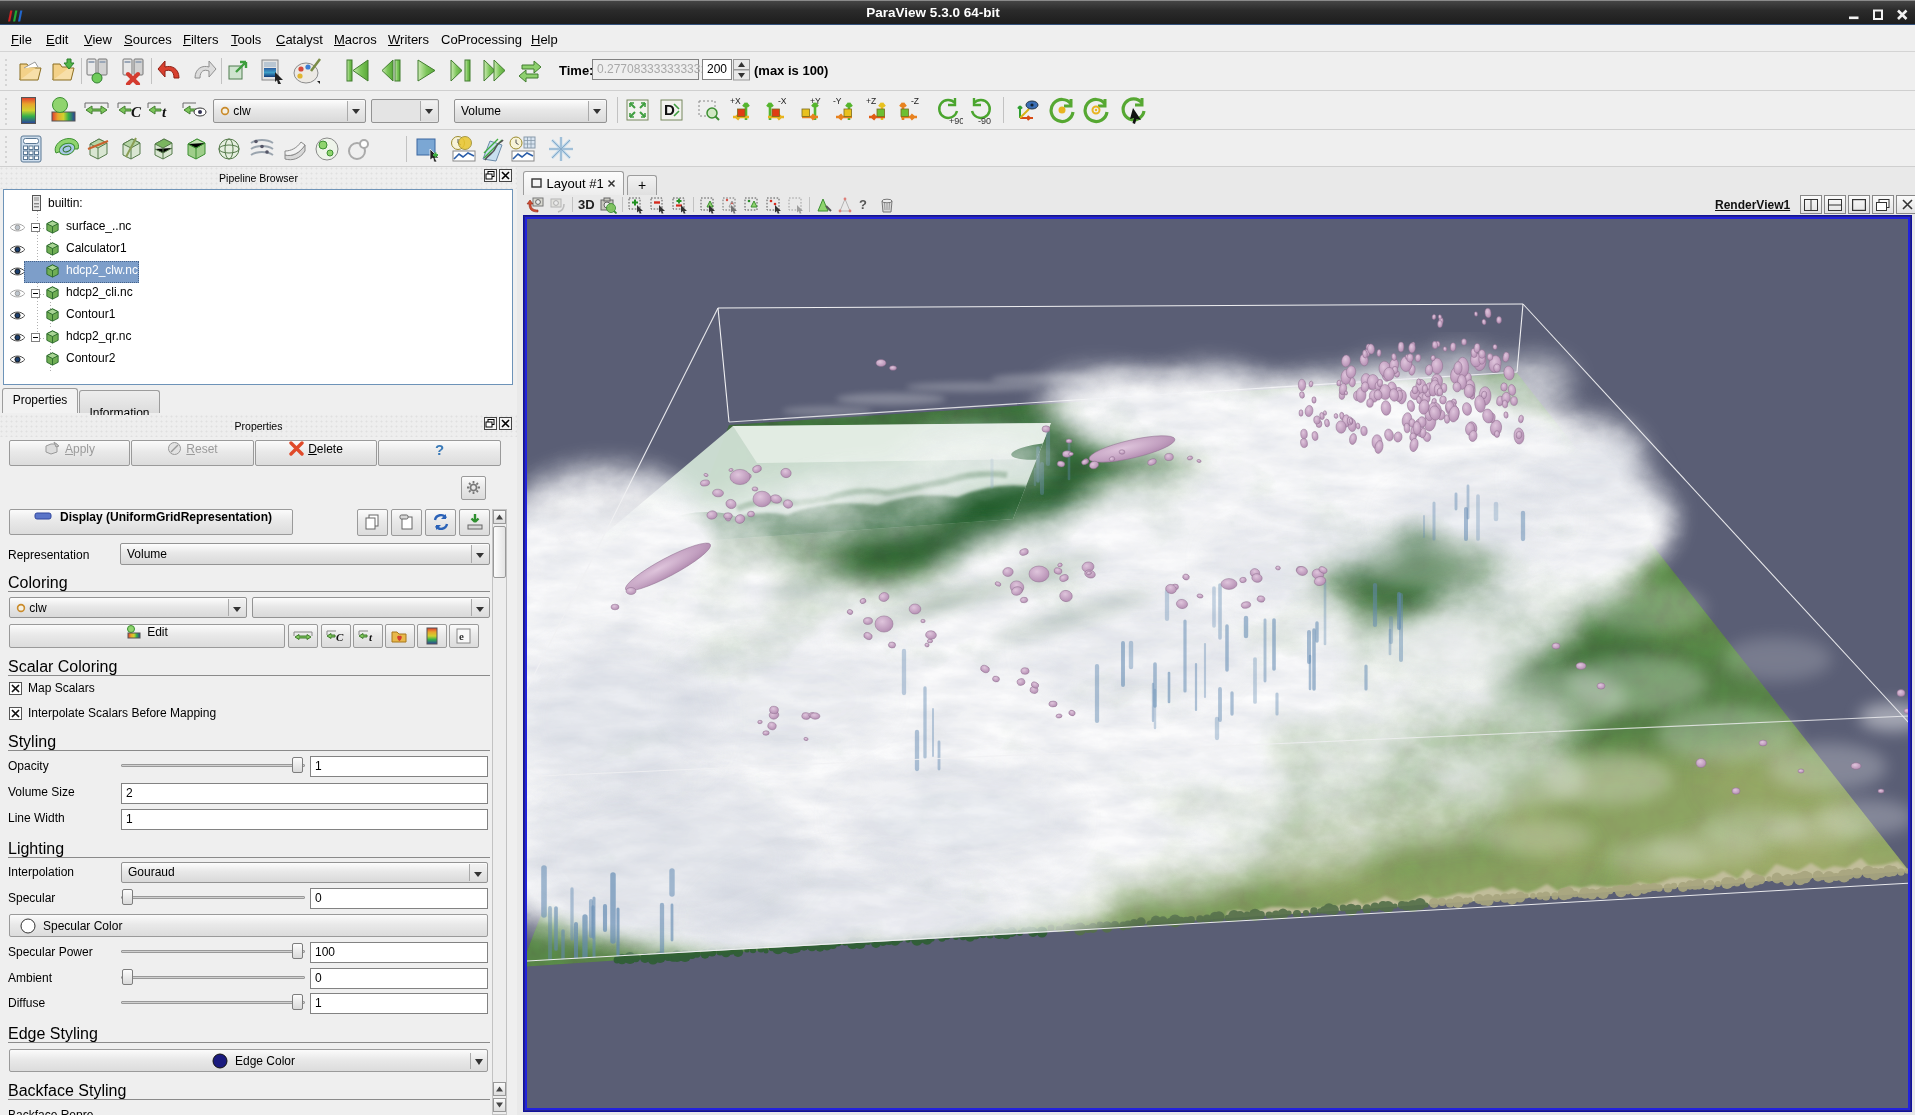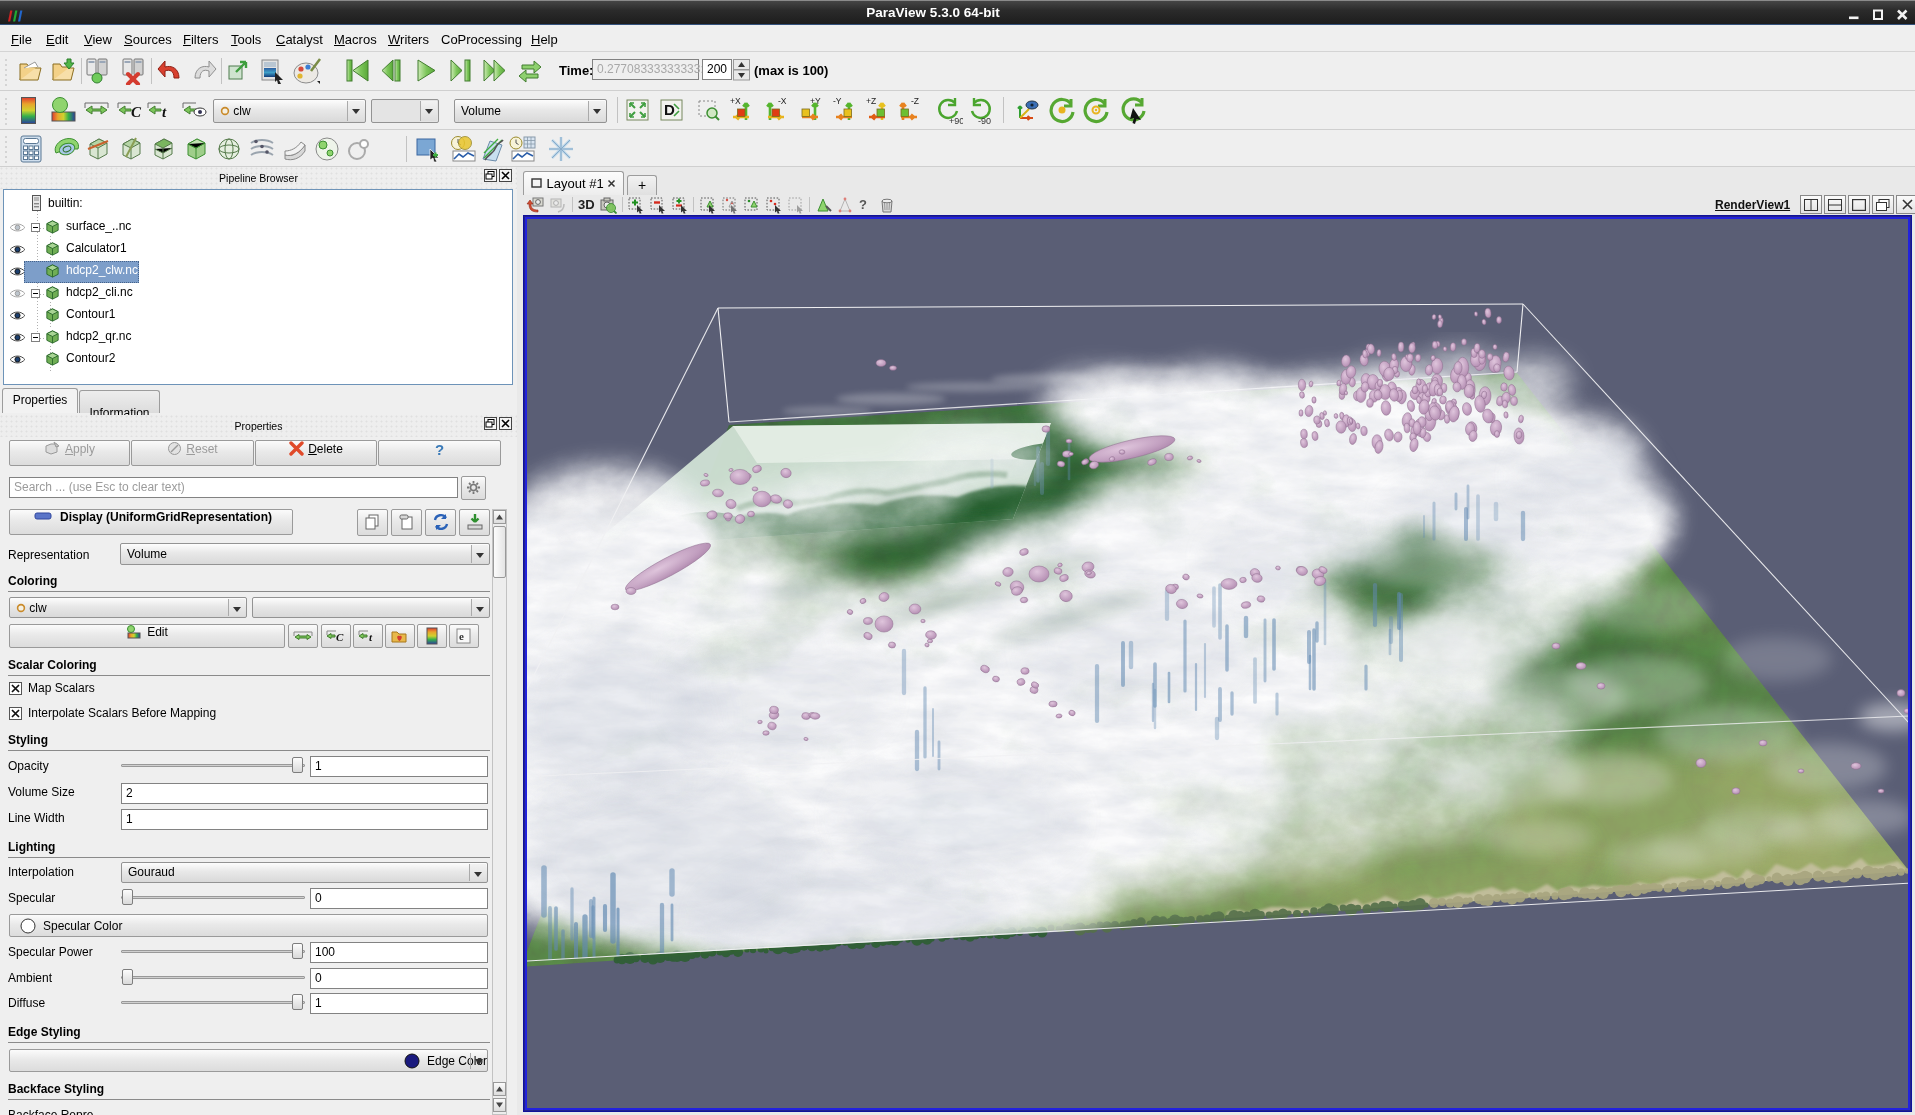--- a/index.html
+++ b/index.html
@@ -27,21 +27,21 @@
 .trow{position:absolute;left:0;height:22px;font-size:12px}
 .eye{position:absolute;width:17px;height:11px}
 .cube{position:absolute;width:17px;height:16px}
 .expand{position:absolute;width:9px;height:9px;border:1px solid #808080;background:#fff}
 .expand:after{content:"";position:absolute;left:1px;top:3px;width:5px;height:1px;background:#000}
 #tabs{position:absolute;left:0;top:220px;height:26px}
 .tab{position:absolute;border:1px solid #9c9c9c;border-bottom:none;border-radius:3px 3px 0 0;background:linear-gradient(#fafafa,#e6e6e6);font-size:12px;text-align:center}
 
 .pbtn{position:absolute;height:26px;border:1px solid #9a9a9a;border-radius:2px;background:linear-gradient(#fbfbfb,#e9e9e9 45%,#dcdcdc);text-align:center;font-size:12px}
 .input{position:absolute;height:21px;background:#fff;border:1px solid #828282;font-size:12px;padding:2px 0 0 4px}
-.sechdr{position:absolute;font-weight:bold;font-size:12px}
+.sechdr{position:absolute;font-weight:normal;font-size:16px}
 .secline{position:absolute;height:1px;background:#8a8a8a}
 .flabel{position:absolute;font-size:12px}
 .slider{position:absolute;height:16px}
 .slider .groove{position:absolute;left:0;right:0;top:7px;height:3px;background:linear-gradient(#bbb,#e5e5e5);border:1px solid #999;border-radius:1px}
 .slider .h{position:absolute;top:0;width:11px;height:16px;background:linear-gradient(#fcfcfc,#d9d9d9);border:1px solid #7d7d7d;border-radius:2px}
 .checkbox{position:absolute;width:13px;height:13px;background:#fff;border:1px solid #555}
 .checkbox svg{position:absolute;left:0;top:0}
 
 #rightcol{position:absolute;left:517px;top:167px;width:1398px;height:948px;background:#e9e9e9}
 #tabbar{position:absolute;left:6px;top:4px;height:24px}
@@ -567,21 +567,20 @@
         <circle cx="7.5" cy="7.5" r="6" fill="#e2e2e2" stroke="#999"></circle>
         <path d="M4 11 L11 4" stroke="#999" stroke-width="1.5"></path>
       </svg><span style="text-decoration:underline">R</span>eset
  </div>
  <div class="pbtn" style="left:255px;top:273px;width:122px">
   <svg width="15" height="15" viewBox="0 0 15 15" style="vertical-align:-3px;margin-right:4px">
         <path d="M2 2 L13 13 M13 2 L2 13" stroke="#e04a2a" stroke-width="3.4" stroke-linecap="round"></path>
       </svg><span style="text-decoration:underline">D</span>elete
  </div>
  <div class="pbtn" style="left:378px;top:273px;width:123px;color:#3a7ab8;font-weight:bold;font-size:15px">?</div>
- <div class="input" style="left:9px;top:310px;width:449px;color:#9b9b9b">Search ... (use Esc to clear text)</div>
  <div class="pbtn" style="left:461px;top:309px;width:25px;height:24px">
   <svg width="15" height="15" viewBox="0 0 15 15" style="margin-top:3px">
         <circle cx="7.5" cy="7.5" r="3" fill="none" stroke="#777" stroke-width="1.6"></circle>
         <g stroke="#777" stroke-width="1.8">
           <path d="M7.5 1 L7.5 3.4 M7.5 11.6 L7.5 14 M1 7.5 L3.4 7.5 M11.6 7.5 L14 7.5 M3 3 L4.6 4.6 M10.4 10.4 L12 12 M12 3 L10.4 4.6 M4.6 10.4 L3 12"></path>
         </g>
       </svg>
  </div>
  <div class="pbtn" style="left:9px;top:342px;width:284px;text-align:left;padding-left:24px;font-weight:bold">
   <svg width="18" height="10" viewBox="0 0 18 10" style="vertical-align:0px;margin-right:8px">
@@ -709,21 +708,21 @@
     </div>
  <div class="input" style="left:310px;top:801px;width:178px">0</div>
  <div class="flabel" style="left:8px;top:829px">Diffuse</div>
  <div class="slider" style="left:121px;top:827px;width:184px">
       <span class="groove"></span>
       <span class="h" style="right:2px"></span>
     </div>
  <div class="input" style="left:310px;top:826px;width:178px">1</div>
  <div class="sechdr" style="left:8px;top:858px">Edge Styling</div>
  <div class="secline" style="left:8px;top:875px;width:482px"></div>
- <div class="pbtn" style="left:9px;top:882px;width:479px;height:23px;text-align:right;padding:3px 0 0 10px">
+ <div class="pbtn" style="left:9px;top:882px;width:479px;height:23px;text-align:center;padding:3px 0 0 10px">
   <svg width="16" height="16" viewBox="0 0 16 16" style="vertical-align:-4px;margin-right:7px">
         <circle cx="8" cy="8" r="7" fill="#1a1a7e" stroke="#111"></circle>
       </svg>Edge Color
   <span class="abs" style="right:3px;top:3px;width:14px;height:16px;border-left:1px solid #aaa"><svg width="12" height="12" viewBox="0 0 12 12" style="margin:3px 0 0 2px">
           <path d="M2 3 L10 3 L6 9 Z" fill="#333"></path>
         </svg></span>
  </div>
  <div class="sechdr" style="left:8px;top:915px">Backface Styling</div>
  <div class="secline" style="left:8px;top:932px;width:482px"></div>
  <div class="flabel" style="left:8px;top:941px">Backface Repre</div>

